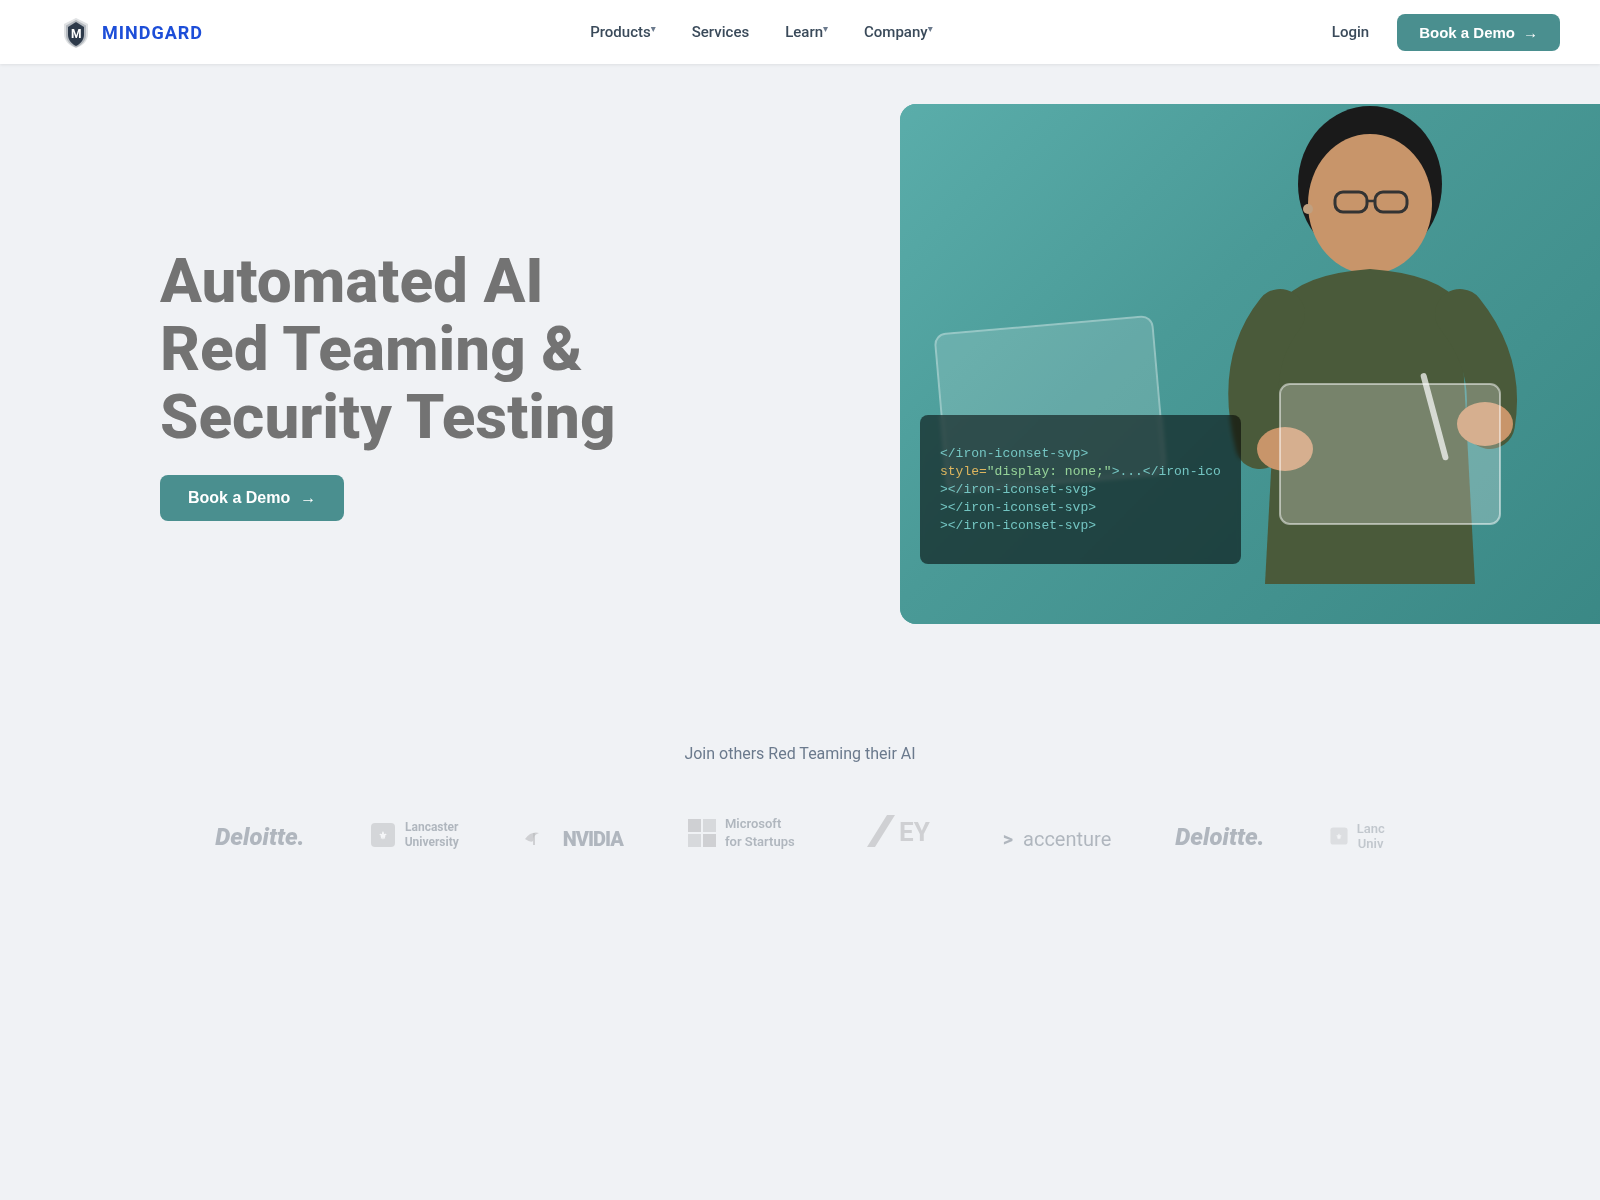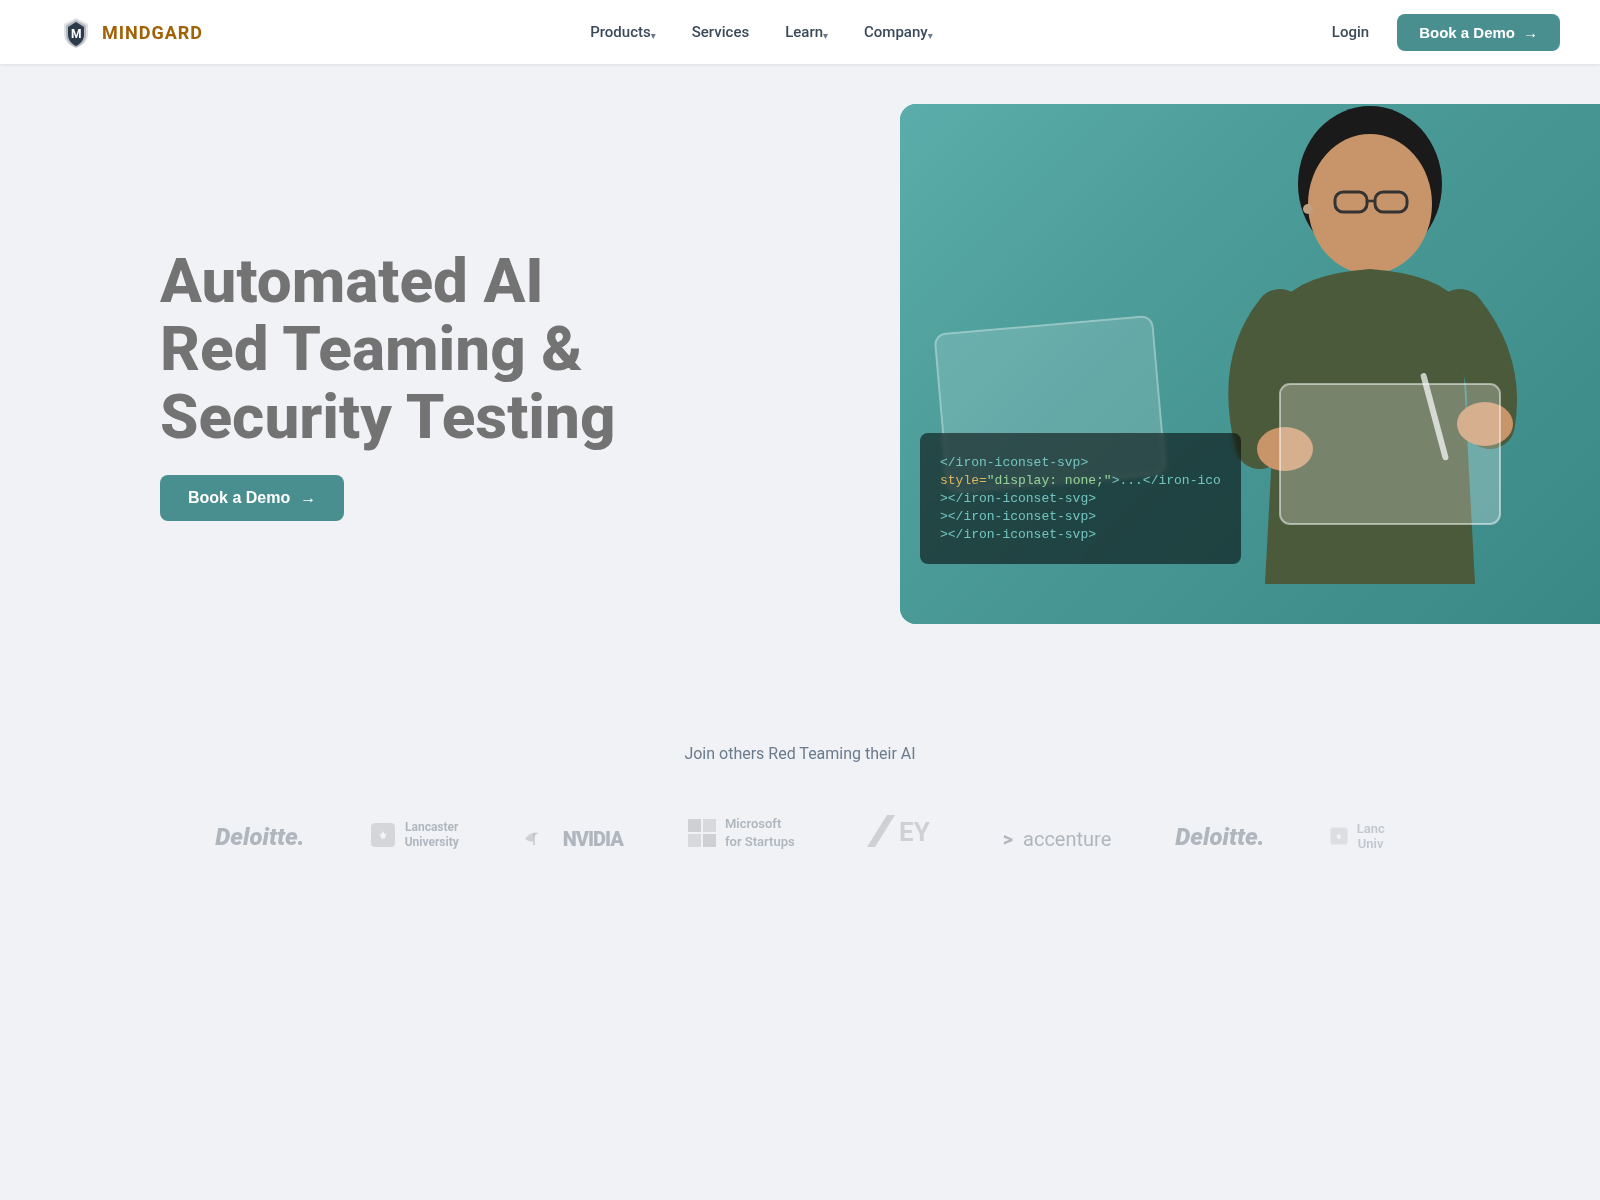--- a/index.html
+++ b/index.html
@@ -36,34 +36,34 @@
     }
 
     .nav-logo-icon {
       width: 32px;
       height: 32px;
     }
 
     .nav-logo-text {
       font-size: 18px;
       font-weight: 700;
-      color: #a16207;
+      color: #1d4ed8;
       letter-spacing: 1px;
     }
 
     .nav-links {
       display: flex;
       align-items: center;
       gap: 4px;
       list-style: none;
     }
 
     .nav-links li a {
       display: flex;
-      align-items: flex-end;
+      align-items: flex-start;
       padding: 8px 16px;
       text-decoration: none;
       color: #3a4a5a;
       font-size: 15px;
       font-weight: 500;
       border-radius: 6px;
       transition: background 0.2s;
     }
 
     .chevron-down {
@@ -167,21 +167,21 @@
       background: linear-gradient(135deg, #5aadaa 0%, #4a9a97 40%, #3a8885 100%);
     }
 
     
     .code-overlay {
       position: absolute;
       bottom: 60px;
       left: 20px;
       background: rgba(0, 0, 0, 0.55);
       border-radius: 8px;
-      padding: 19px 20px;
+      padding: 28px 20px;
       font-family: 'Courier New', monospace;
       font-size: 13px;
       color: #e0e0e0;
       max-width: 420px;
       backdrop-filter: blur(2px);
     }
 
     .code-line {
       margin: 3px 0;
       opacity: 0.9;

